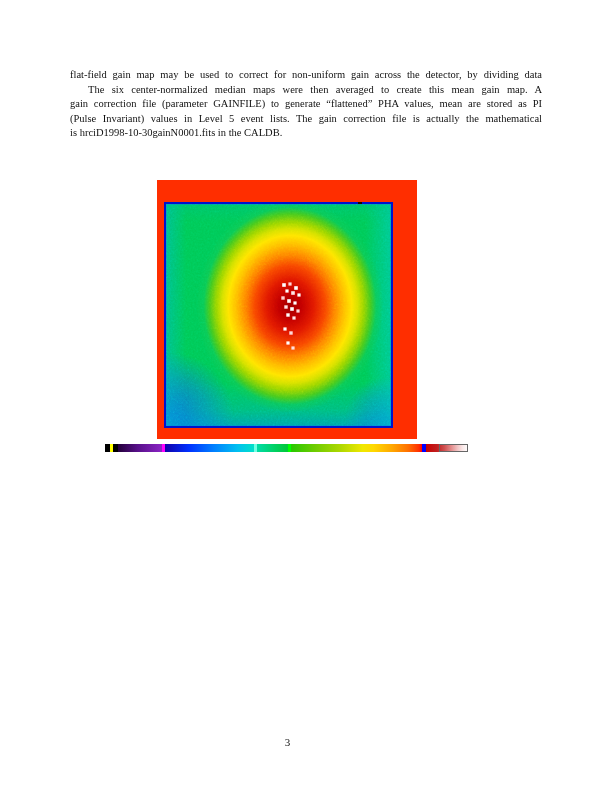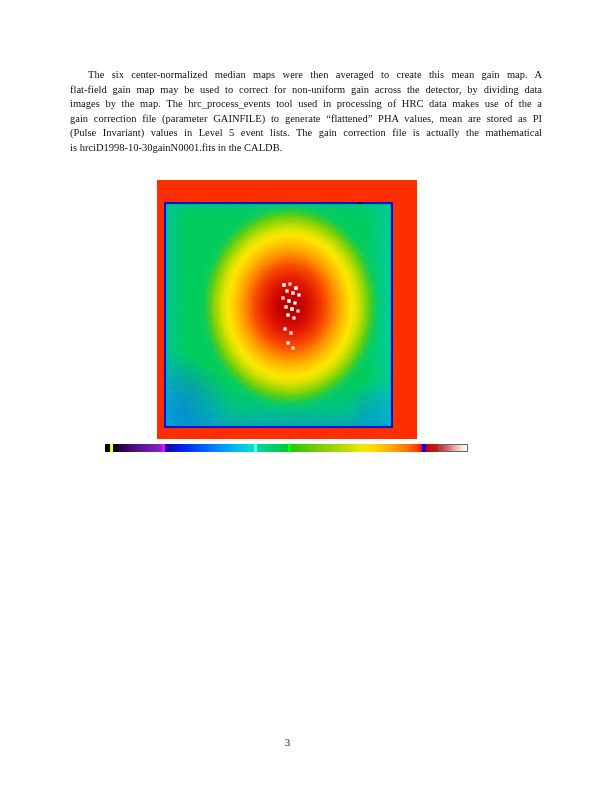--- a/index.html
+++ b/index.html
@@ -64,23 +64,22 @@
     position:absolute; left:0; top:736px; width:575px; text-align:center;
     font-size:11px;
   }
 </style>
 </head>
 <body>
 
 <div class="page">
 
   <div class="paragraph" id="paragraph">
+      <div class="line">flat-field gain map may be used to correct for non-uniform gain across the detector, by dividing data</div>
       <div class="line first">The six center-normalized median maps were then averaged to create this mean gain map.  A</div>
-      <div class="line">flat-field gain map may be used to correct for non-uniform gain across the detector, by dividing data</div>
-      <div class="line">images by the map. The hrc_process_events tool used in processing of HRC data makes use of the a</div>
       <div class="line">gain correction file (parameter GAINFILE) to generate “flattened” PHA values, mean are stored as PI</div>
       <div class="line">(Pulse Invariant) values in Level 5 event lists.  The gain correction file is actually the mathematical</div>
       <div class="line last">is hrciD1998-10-30gainN0001.fits in the CALDB.</div>
     </div>
 
   <div class="map-outer">
     <div class="map-inner">
       <svg class="noise" width="225" height="222" xmlns="http://www.w3.org/2000/svg">
         <filter id="grain" x="0" y="0" width="100%" height="100%">
           <feTurbulence type="fractalNoise" baseFrequency="0.55" numOctaves="2" seed="8" stitchTiles="stitch"></feTurbulence>

